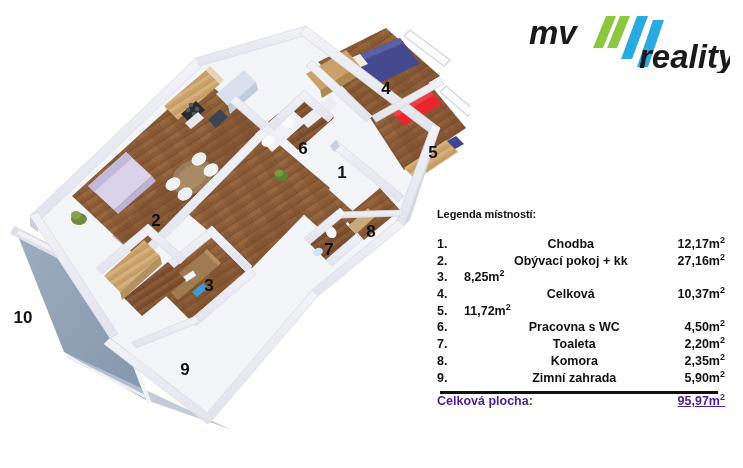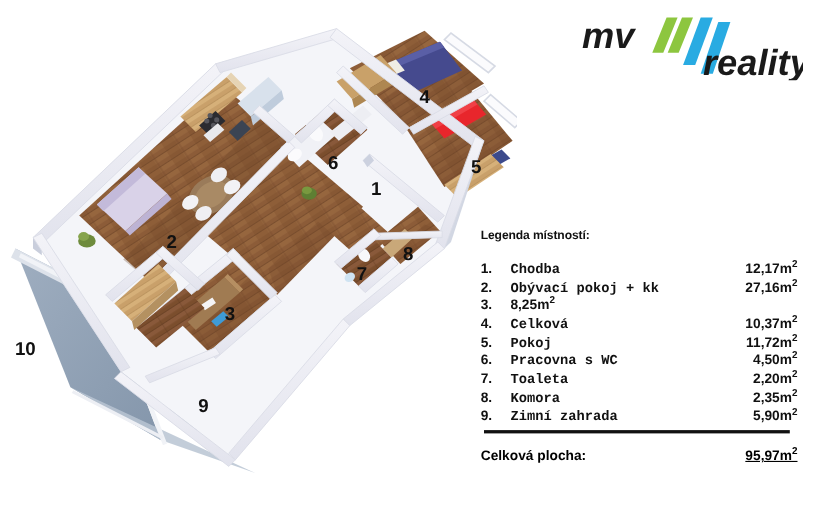--- a/index.html
+++ b/index.html
@@ -73,23 +73,22 @@
     height: 16.7px;
     line-height: 16.7px;
   }
   .legend-idx {
     width: 27px;
     flex: 0 0 27px;
     text-align: left;
   }
   .legend-name {
     flex: 1 1 auto;
-    text-align: left;
-    white-space: nowrap;
-    font-family: Liberation Mono, monospace;
+    text-align: center;
+    white-space: nowrap;
   }
   .legend-area {
     flex: 0 0 auto;
     text-align: right;
     white-space: nowrap;
   }
   .legend-area sup {
     font-size: 9px;
     vertical-align: super;
     line-height: 0;
@@ -98,22 +97,21 @@
     height: 3px;
     background: #111111;
     margin: 5px 0 0 3px;
     width: 278px;
   }
   #legend-total {
     display: flex;
     align-items: baseline;
     font-size: 12.5px;
     font-weight: bold;
-    color: #000000;
-    margin-top: 13px;
+    color: #4c1d95;
   }
   #legend-total .total-label {
     flex: 1 1 auto;
     text-align: left;
     white-space: nowrap;
   }
   #legend-total .total-area {
     flex: 0 0 auto;
     text-align: left;
     white-space: nowrap;
@@ -422,21 +420,20 @@
         <span class="legend-idx">3.</span>
         <span class="legend-area">8,25m<sup>2</sup></span>
       </div>
       <div class="legend-row">
         <span class="legend-idx">4.</span>
         <span class="legend-name">Celková</span>
         <span class="legend-area">10,37m<sup>2</sup></span>
       </div>
       <div class="legend-row">
         <span class="legend-idx">5.</span>
-        <span class="legend-name">Pokoj</span>
         <span class="legend-area">11,72m<sup>2</sup></span>
       </div>
       <div class="legend-row">
         <span class="legend-idx">6.</span>
         <span class="legend-name">Pracovna s WC</span>
         <span class="legend-area">4,50m<sup>2</sup></span>
       </div>
       <div class="legend-row">
         <span class="legend-idx">7.</span>
         <span class="legend-name">Toaleta</span>

